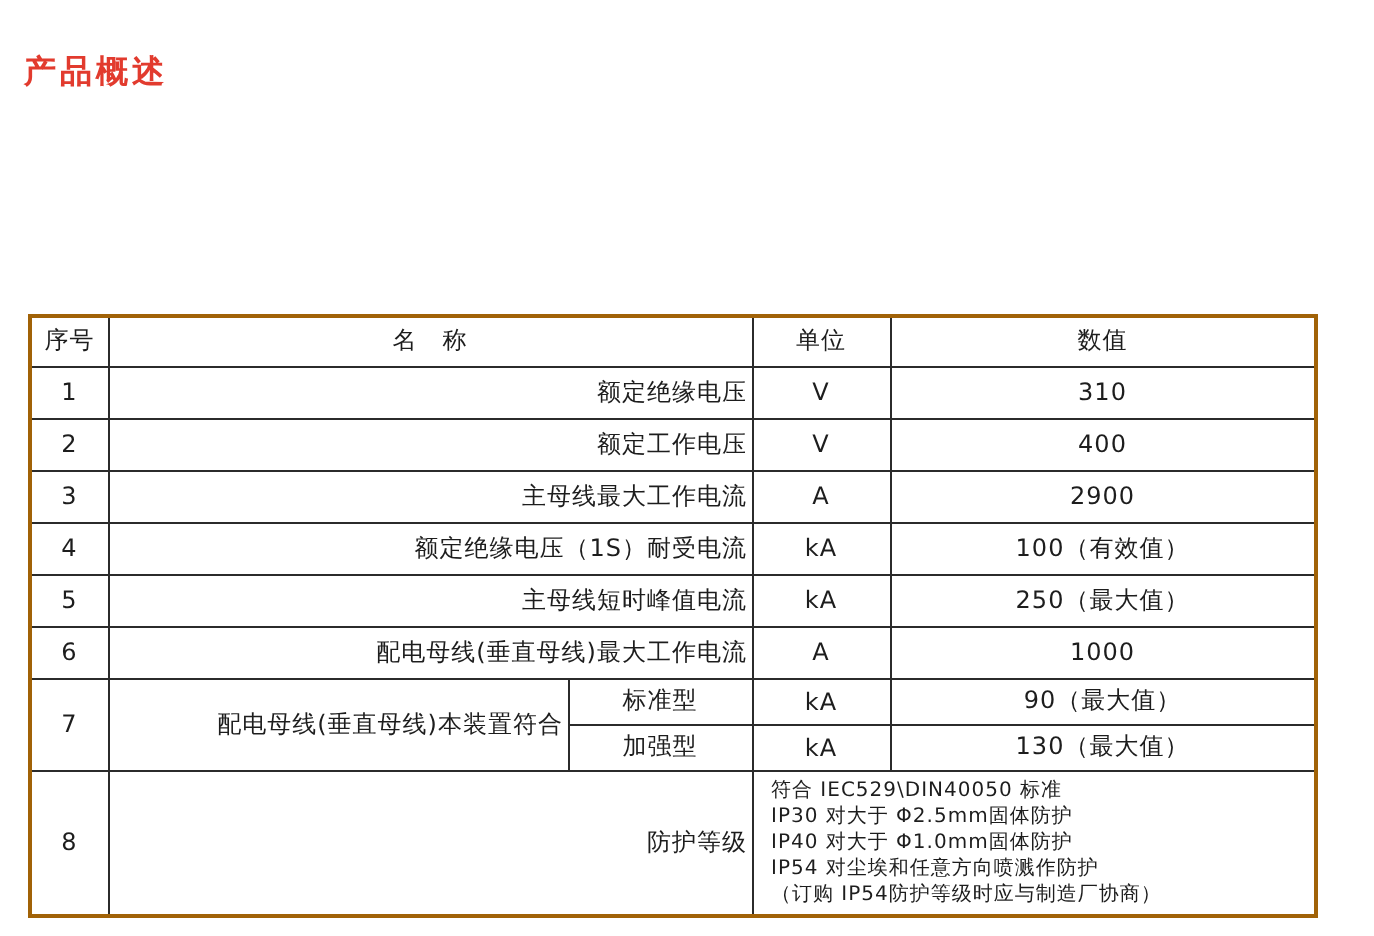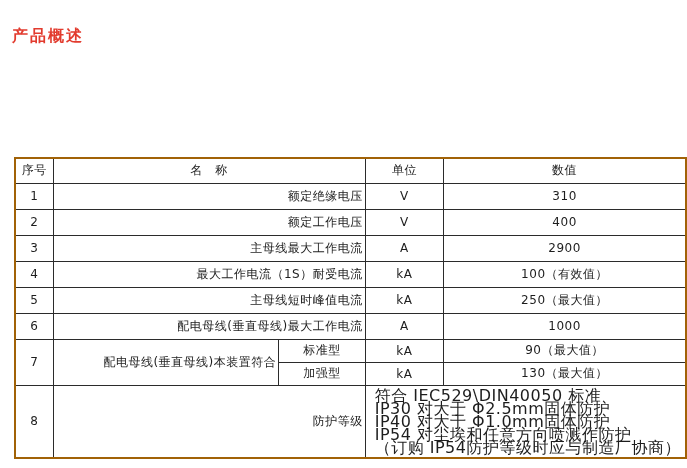--- a/index.html
+++ b/index.html
@@ -64,21 +64,21 @@
     white-space: nowrap;
   }
   .tech-table tr { height: 26px; }
   .tech-table tr.header-row { height: 25px; }
   .tech-table tr.sub-row { height: 23px; }
   .tech-table tr.tall-row { height: 69px; }
   .protection-cell {
     text-align: left !important;
     padding: 3px 4px 3px 9px !important;
     line-height: 13px;
-    font-size: 16px;
+    font-size: 10px;
     white-space: normal !important;
     vertical-align: middle;
   }
   .protection-cell div { white-space: nowrap; }
 </style>
 </head>
 <body>
 
 <div class="page">
 
@@ -119,21 +119,21 @@
 
     <tr>
       <td>3</td>
       <td colspan="2" class="name-cell">主母线最大工作电流</td>
       <td>A</td>
       <td>2900</td>
     </tr>
 
     <tr>
       <td>4</td>
-      <td colspan="2" class="name-cell">最大工作电流（1S）耐受电流</td>
+      <td colspan="2" class="name-cell">额定绝缘电压（1S）耐受电流</td>
       <td>kA</td>
       <td>100（有效值）</td>
     </tr>
 
     <tr>
       <td>5</td>
       <td colspan="2" class="name-cell">主母线短时峰值电流</td>
       <td>kA</td>
       <td>250（最大值）</td>
     </tr>

